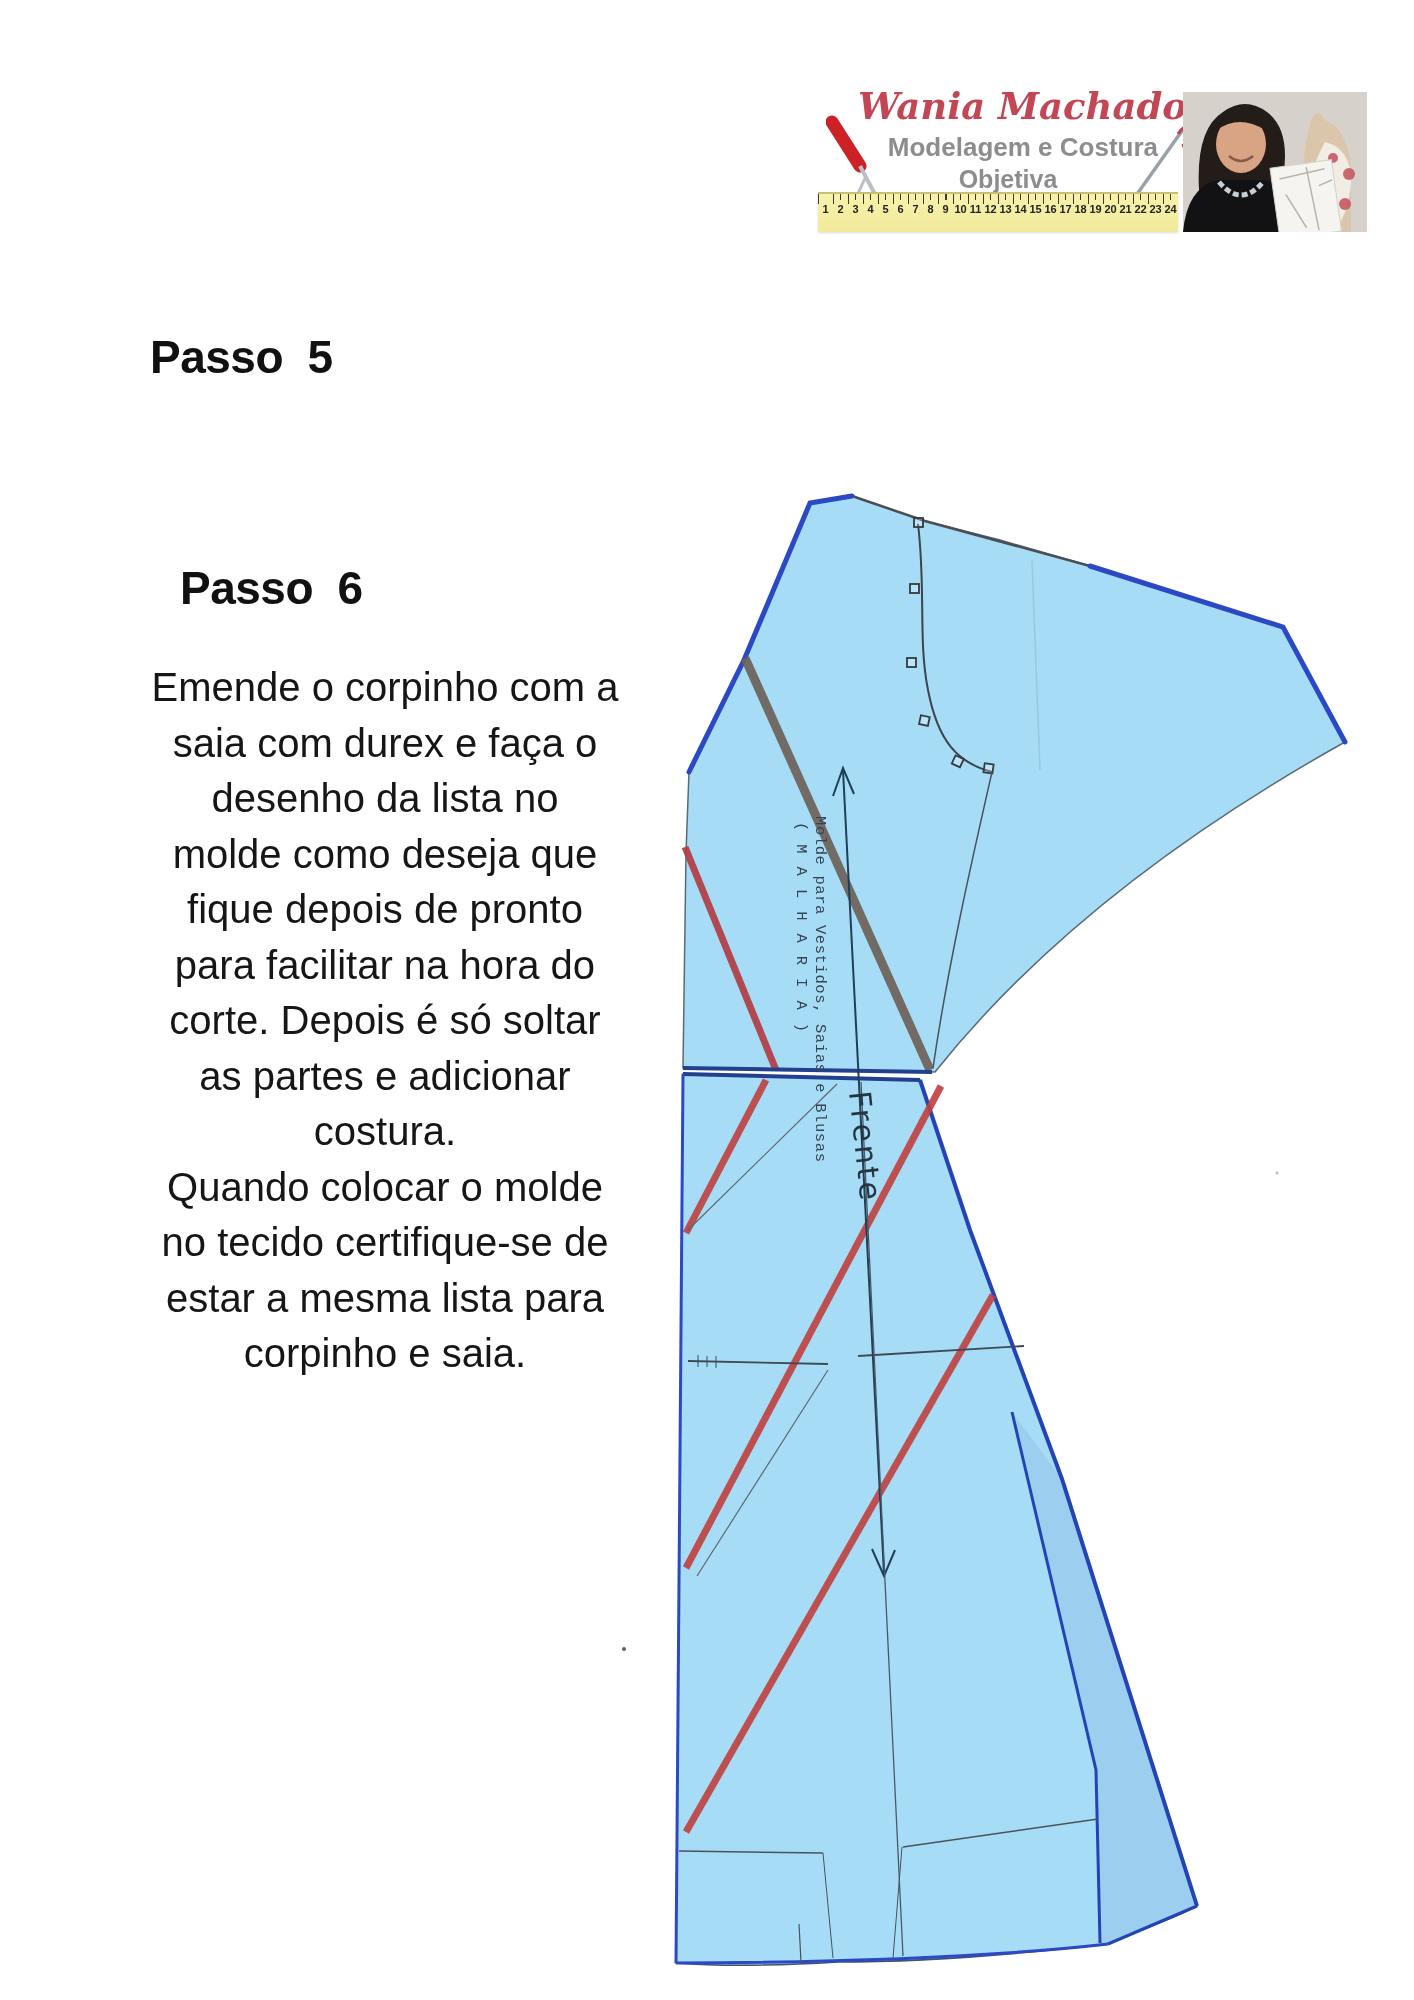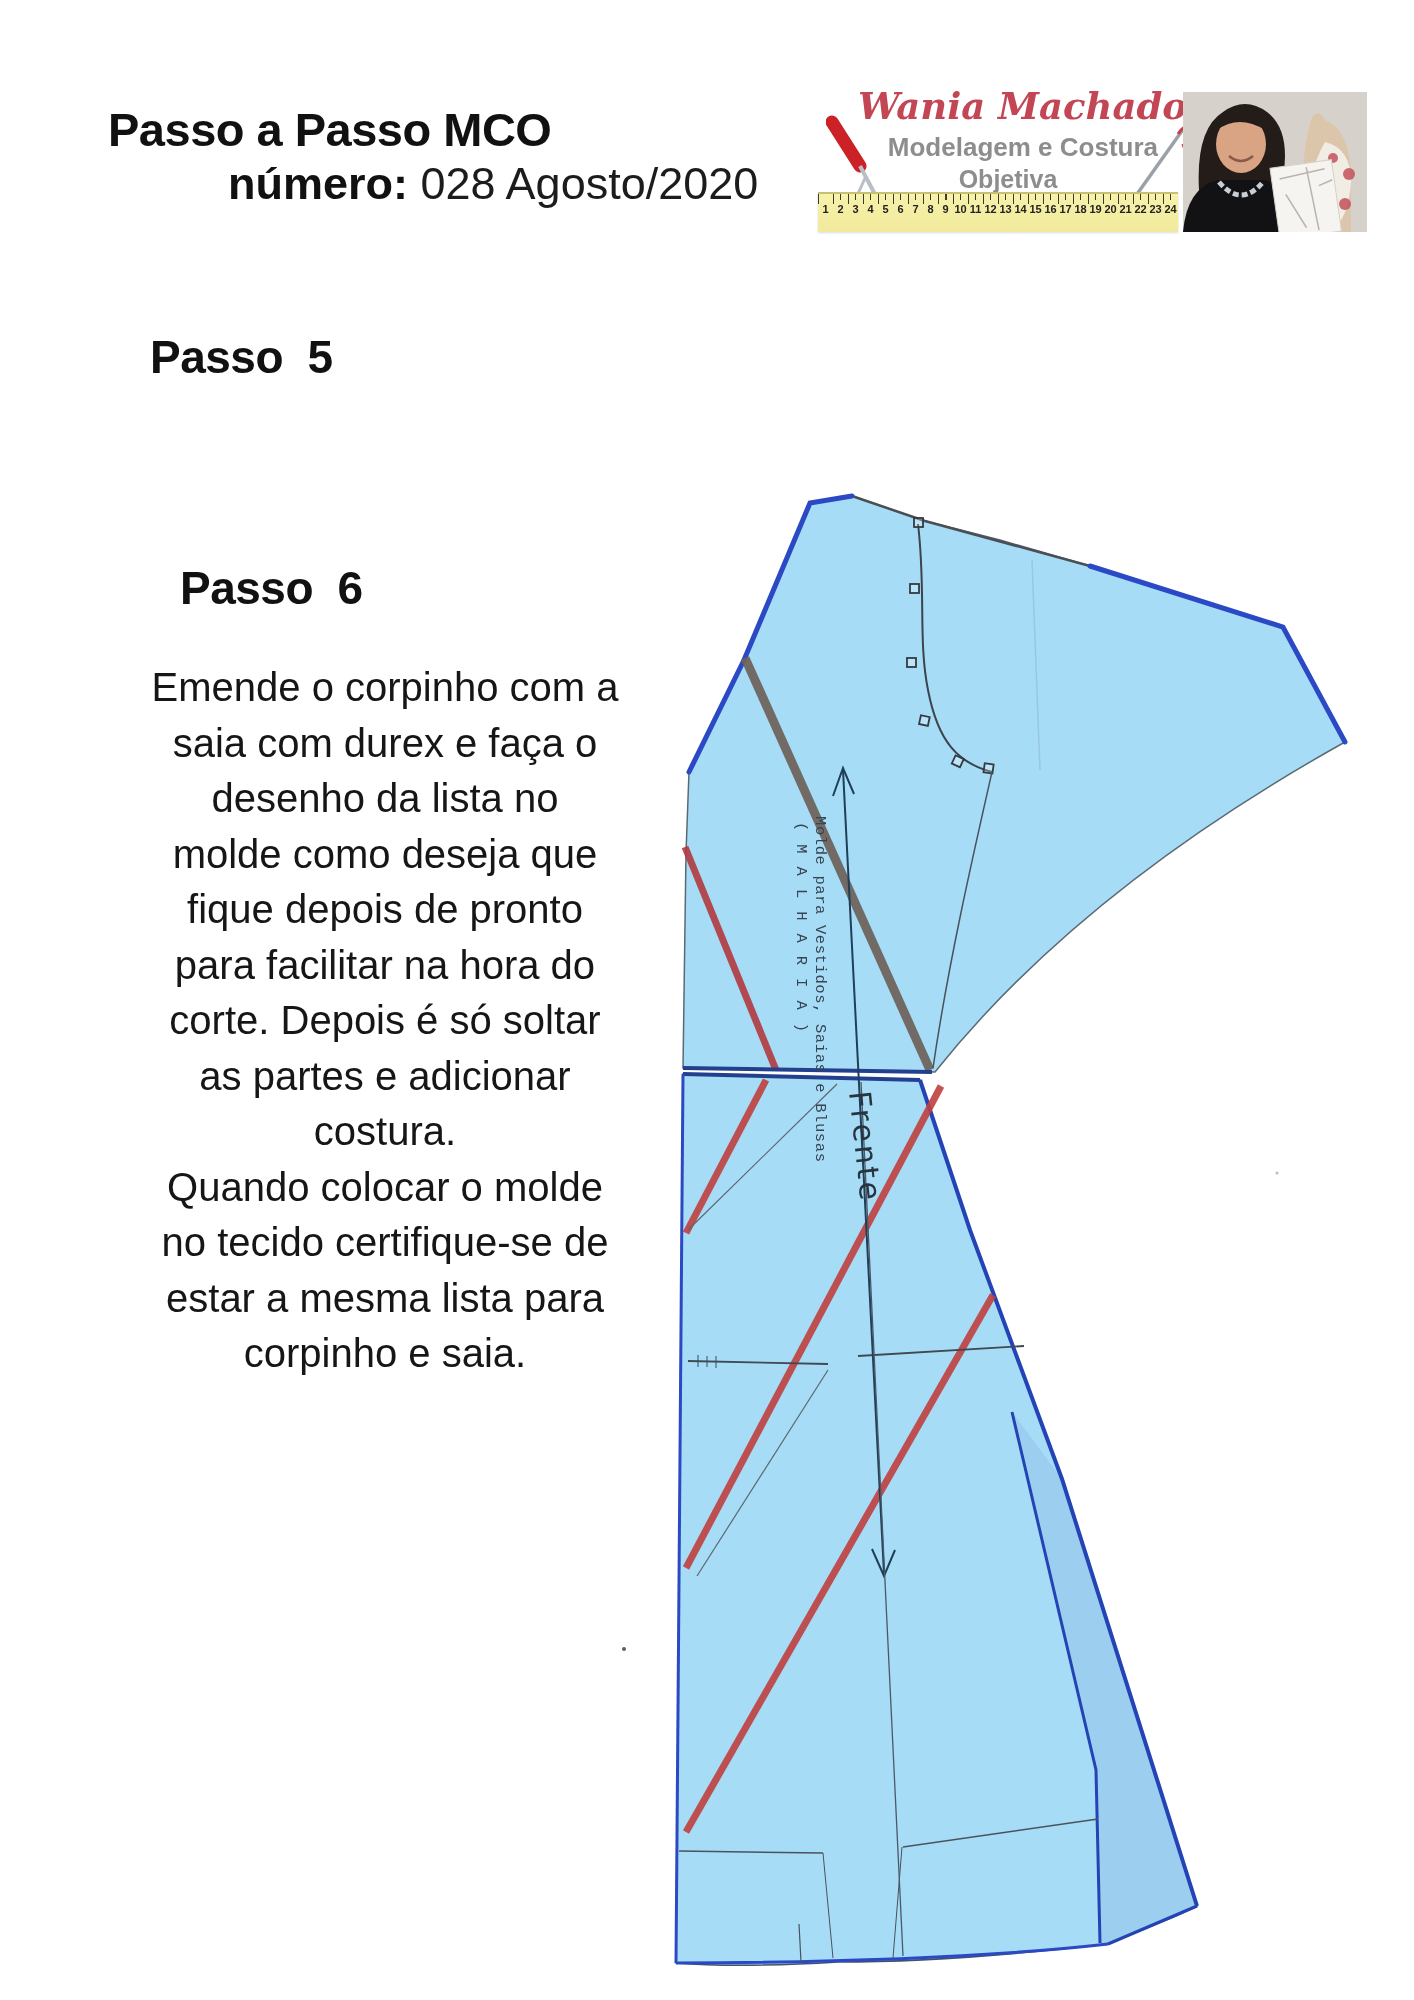--- a/index.html
+++ b/index.html
@@ -128,22 +128,20 @@
     </g>
 
     <text class="hand" transform="translate(849 1092) rotate(84)" font-size="30" letter-spacing="3" fill="#27333e">Frente</text>
     <text class="typed" transform="translate(816 816) rotate(90)" font-size="15.5" letter-spacing="0.6" fill="#374452">Molde para Vestidos, Saias e Blusas</text>
     <text class="typed" transform="translate(797 822) rotate(90)" font-size="15.5" letter-spacing="13" fill="#374452">(MALHARIA)</text>
 
     <circle cx="624" cy="1649" r="2" fill="#57606a"></circle>
     <circle cx="1277" cy="1173" r="1.5" fill="#8a9299" opacity="0.6"></circle>
   </svg>
 
-  <div class="abs title1">Passo a Passo MCO</div>
-  <div class="abs title2"><span class="lbl">número:</span><span class="val"> 028 Agosto/2020</span></div>
 
   <div class="abs logo">
     <svg class="ripper" width="72" height="100" viewBox="0 0 72 100">
       <path d="M6 8 L34 52" stroke="#cc2127" stroke-width="13" stroke-linecap="round"></path>
       <path d="M34 52 L52 86" stroke="#b9bfc4" stroke-width="4"></path>
       <path d="M40 62 L30 84" stroke="#b9bfc4" stroke-width="3"></path>
       <circle cx="31" cy="85" r="3" fill="#b9bfc4"></circle>
     </svg>
     <svg class="needle" width="76" height="92" viewBox="0 0 76 92">
       <path d="M66 8 L12 84" stroke="#9aa1a7" stroke-width="3.5" stroke-linecap="round"></path>

